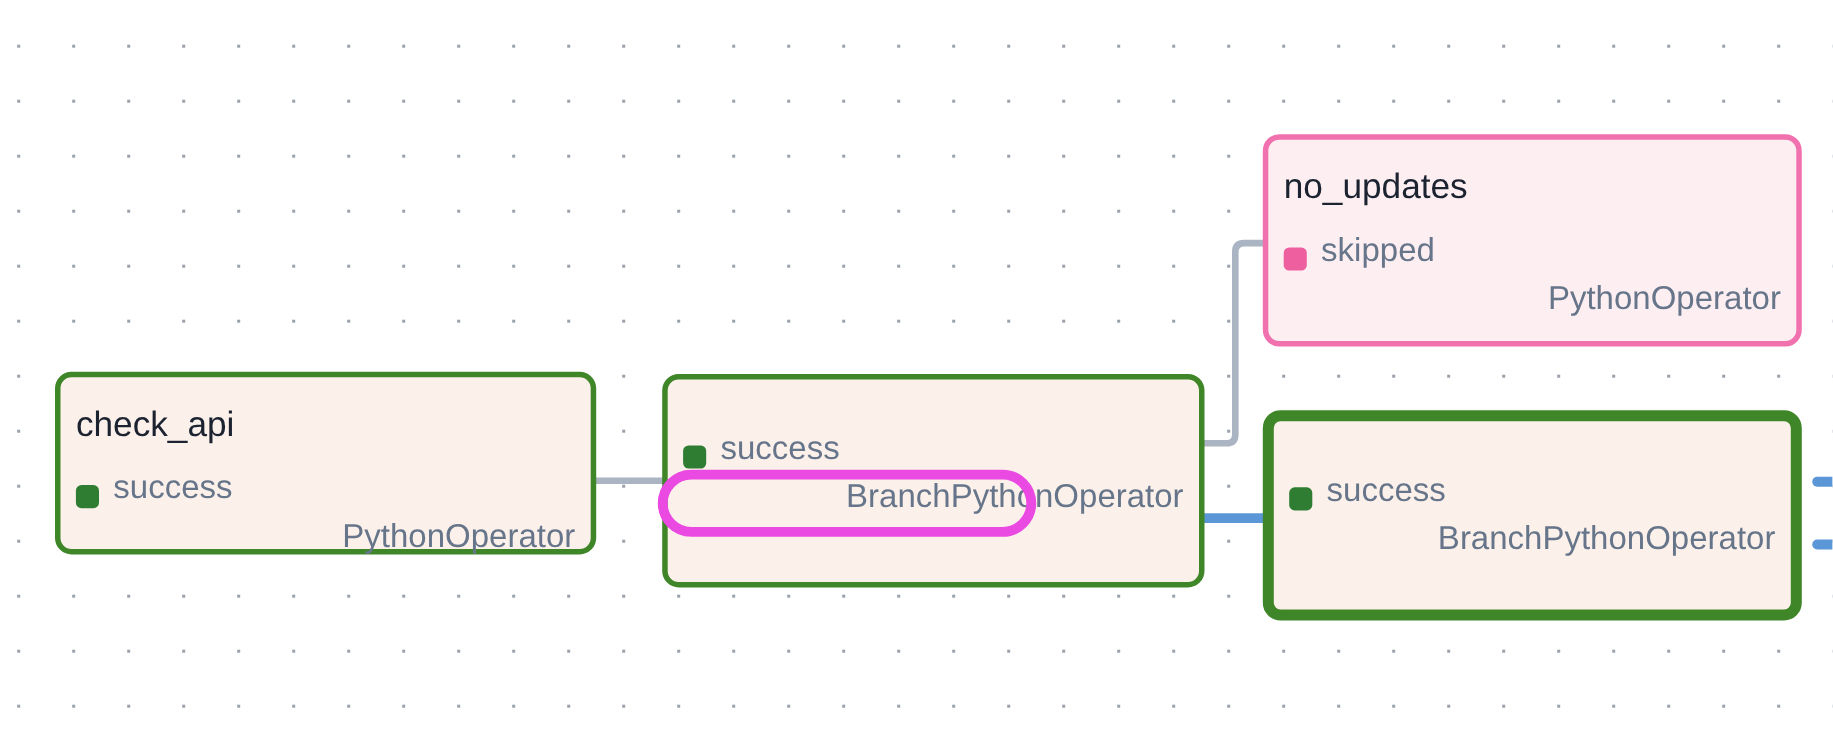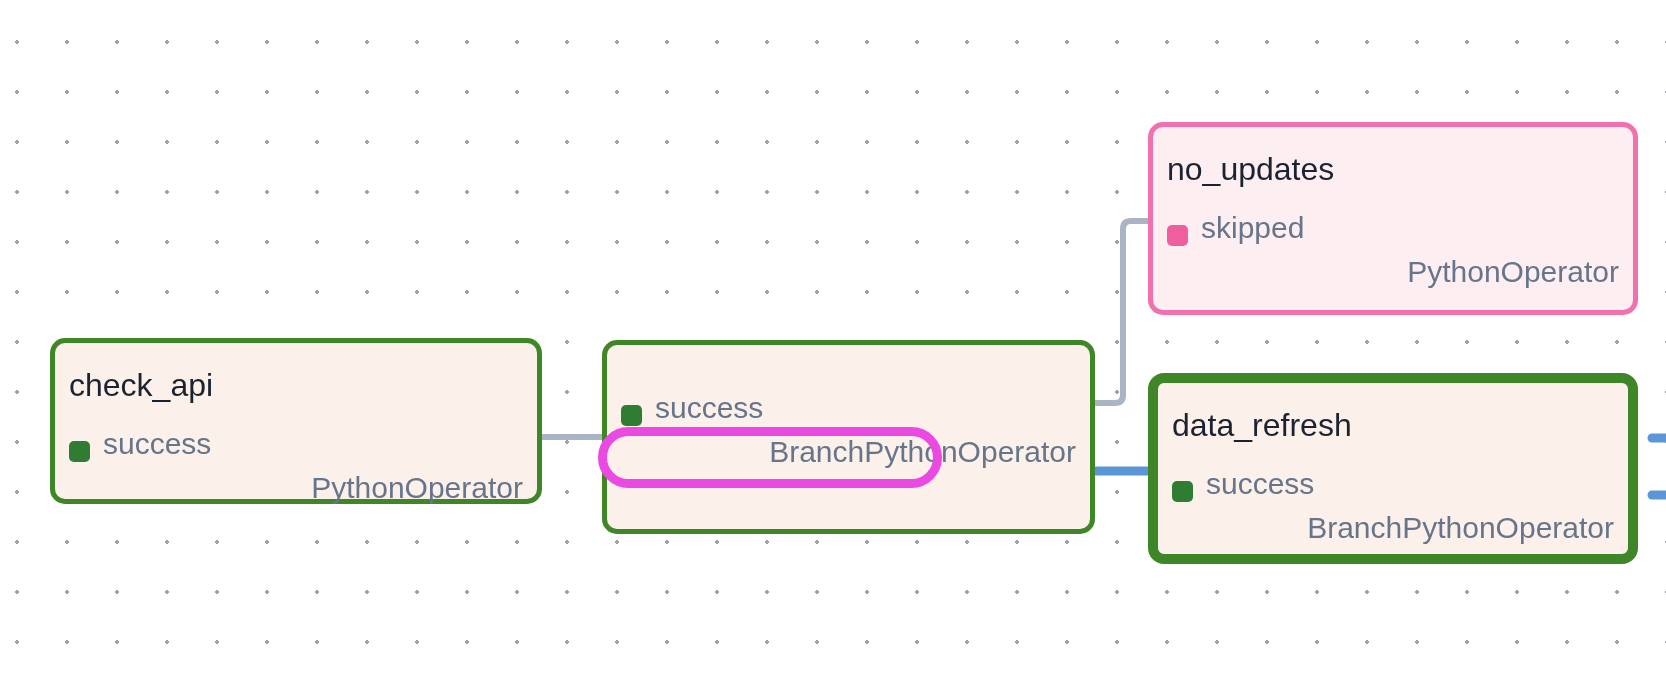--- a/index.html
+++ b/index.html
@@ -132,21 +132,20 @@
   <div class="node node--skipped" id="node-no-updates">
     <div class="node-title">no_updates</div>
     <div class="status-row">
       <span class="status-icon status-icon--skipped"></span>
       <span class="status-label">skipped</span>
     </div>
     <div class="node-operator">PythonOperator</div>
   </div>
 
   <div class="node node--success node--selected" id="node-data-refresh">
-    <div class="node-title">data_refresh</div>
     <div class="status-row">
       <span class="status-icon status-icon--success"></span>
       <span class="status-label">success</span>
     </div>
     <div class="node-operator">BranchPythonOperator</div>
   </div>
 
   <div class="highlight-ring"></div>
 
 </div>

